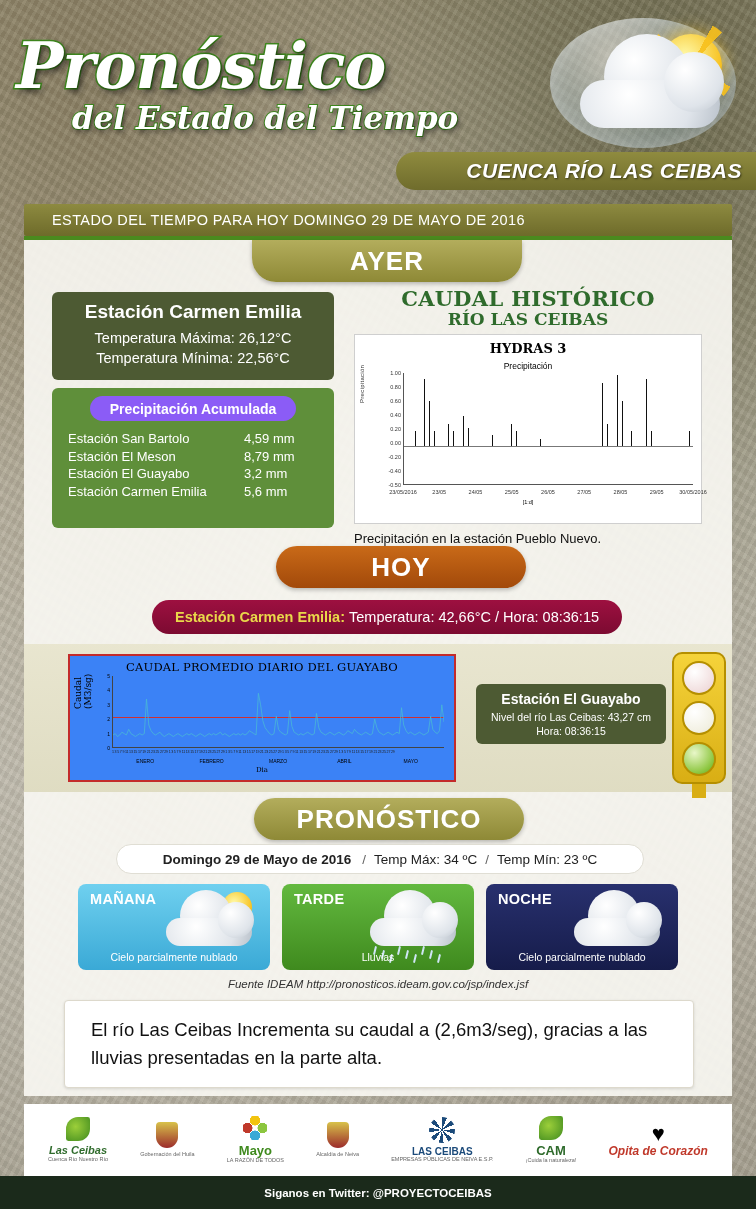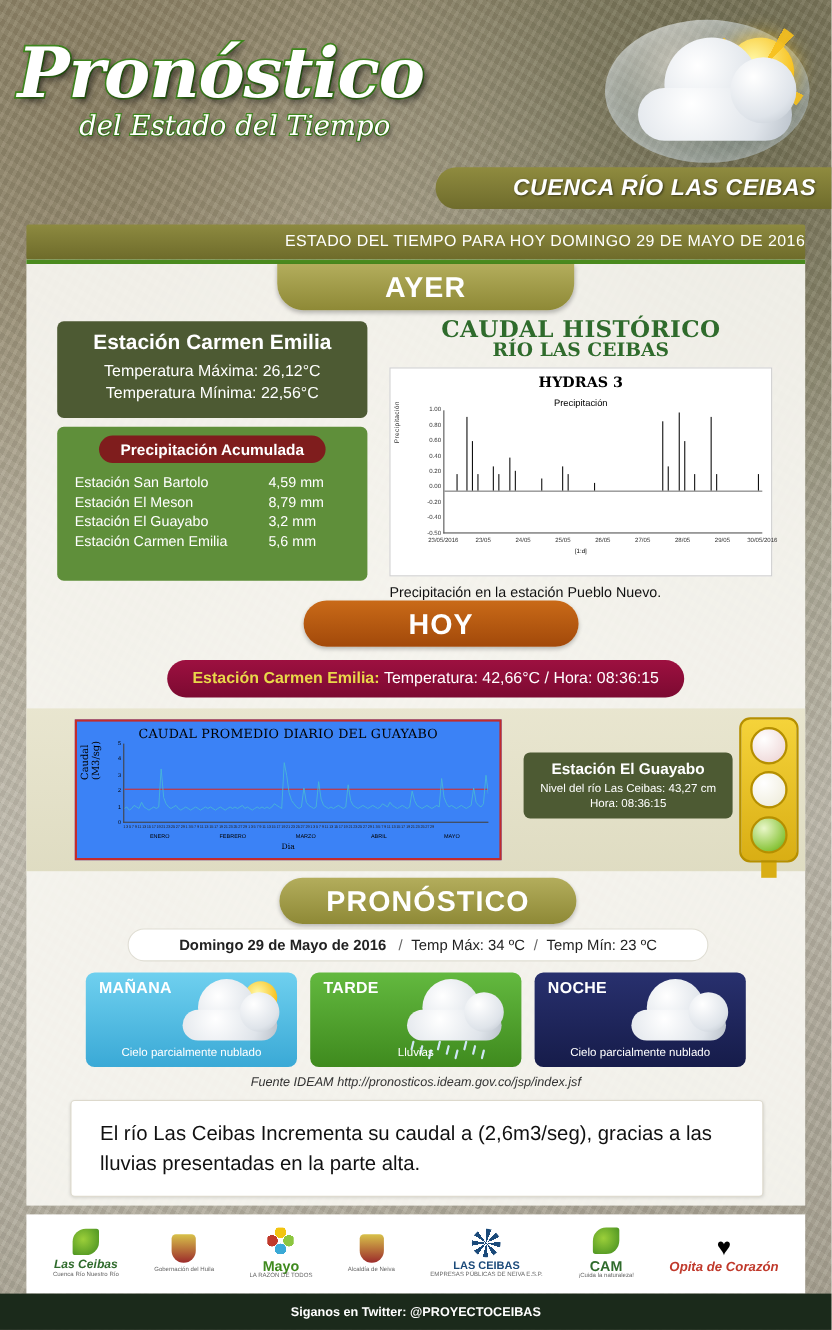--- a/index.html
+++ b/index.html
@@ -47,22 +47,22 @@
     letter-spacing:-1px;
     -webkit-text-stroke:3px #3f8a1e;
     paint-order:stroke fill;
     text-shadow:3px 4px 6px rgba(0,0,0,.55);
   }
   .logo-sub {
     margin-top:4px;
     margin-left:56px;
     font-family:"DejaVu Serif", serif;
     font-style:italic;
-    font-weight:normal;
-    font-size:25px;
+    font-weight:bold;
+    font-size:31px;
     color:#ffffff;
     -webkit-text-stroke:2px #3f8a1e;
     paint-order:stroke fill;
     text-shadow:2px 3px 5px rgba(0,0,0,.5);
   }
   .cuenca-bar {
     position:absolute; right:0; top:152px;
     width:360px; height:38px;
     background:linear-gradient(#8f8b3f,#6f6c2c);
     border-top-left-radius:19px;
@@ -109,22 +109,23 @@
   .cloud.c-big:before { width:86px; height:86px; left:24px; top:-24px; }
   .cloud.c-big:after  { width:60px; height:60px; left:84px; top:-6px; }
   .cloud.c-big i      { width:140px; height:48px; left:0; top:22px; border-radius:26px; }
 
   .cloud-hero { position:absolute; right:36px; top:58px; }
 
   
   .date-strip {
     position:absolute; left:24px; top:204px; width:708px; height:32px;
     background:linear-gradient(#8d8a40,#6e6b2a);
-    display:flex; align-items:center; justify-content:flex-end;
+    display:flex; align-items:center; justify-content:flex-start;
     border-radius:2px;
+    padding-left:28px;
   }
   .date-strip span { color:#fff; font-size:14.5px; letter-spacing:.4px; }
 
   
   .card {
     position:absolute; left:24px; top:236px; width:708px; height:860px;
     background:rgba(248,247,242,.92);
     border-top:4px solid #4a8a1e;
   }
 
@@ -148,21 +149,21 @@
   }
   .box-carmen .t { font-size:19px; font-weight:bold; margin-bottom:5px; }
   .box-carmen .l { font-size:14.5px; line-height:20px; }
 
   .box-precip {
     position:absolute; left:28px; top:148px; width:282px; height:140px;
     background:#5f8f3a; border-radius:6px; color:#fff;
   }
   .precip-title {
     margin:8px auto 0 auto; width:206px; height:25px;
-    background:#7f1d1d; border-radius:13px;
+    background:#8b5cf6; border-radius:13px;
     display:flex; align-items:center; justify-content:center;
     font-size:14px; font-weight:bold;
   }
   .precip-list { margin-top:9px; padding:0 16px; }
   .precip-row { display:flex; font-size:13px; line-height:17.5px; }
   .precip-row .n { flex:1; }
   .precip-row .v { width:74px; }
 
   
   .hydras-wrap { position:absolute; left:330px; top:46px; width:348px; }

